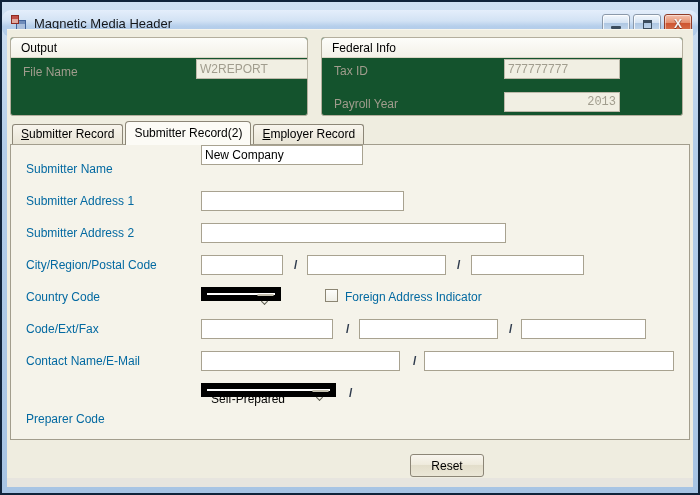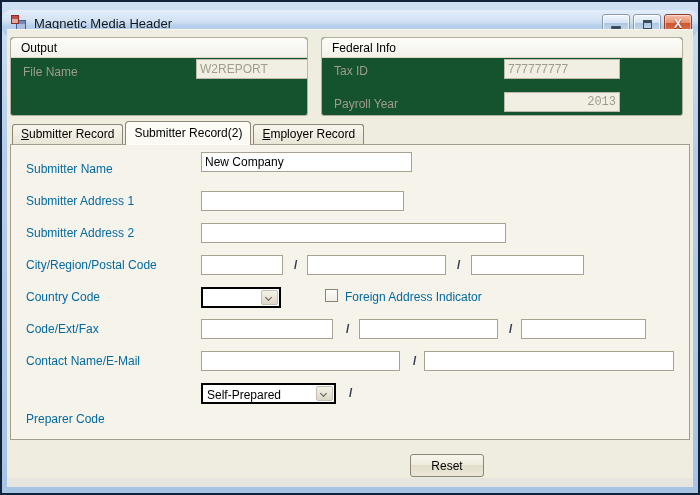--- a/index.html
+++ b/index.html
@@ -49,21 +49,21 @@
   .sep { position:absolute; font-size:12px; font-weight:bold; color:#2e3a4c; }
 
   .tabs { position:absolute; left:5px; top:91px; display:flex; gap:2px; z-index:2; }
   .tab { position:relative; margin-top:3px; height:20px; line-height:19px; padding:0 8px; font-size:12px; color:#000;
          background:linear-gradient(180deg,#f8f5ed,#e9e5d6); border:1px solid #8c8677; border-bottom:none; border-radius:3px 3px 0 0; cursor:default; }
   .tab.selected { margin-top:0; height:24px; line-height:22px; background:#fcfbf6; border-radius:4px 4px 0 0; z-index:3; }
   .hk { text-decoration:underline; }
 
   .panel { position:absolute; left:3px; top:114px; width:680px; height:296px; background:#f5f3ea; border:1px solid #a29d8d; z-index:1; }
 
-  .combo { position:absolute; height:21px; background:#fff; border:2px solid #000000; cursor:default; }
+  .combo { position:absolute; height:14px; background:#fff; border:6px solid #000000; cursor:default; }
   .combo .val { position:absolute; left:4px; top:3px; font-size:12px; color:#000; white-space:nowrap; }
   .combo .btn { position:absolute; top:1px; right:1px; bottom:1px; width:17px; background:linear-gradient(180deg,#f4f1e9,#ddd8c6); border:1px solid #c3bfae; border-radius:2px; }
   .combo .chev { position:absolute; left:4px; top:4px; width:5px; height:5px; border-right:1px solid #5c5c4f; border-bottom:1px solid #5c5c4f; transform:rotate(45deg); }
 
   .chk { position:absolute; width:13px; height:13px; background:linear-gradient(180deg,#fdfdfb,#efeee6); border:1px solid #8b8573; }
 
   .button { position:absolute; font-family:"Liberation Sans",sans-serif; font-size:12px; color:#000; text-align:center;
             border:1px solid #8c8677; border-radius:3px;
             background:linear-gradient(180deg,#f8f5ee 0%,#efebdd 45%,#e3decb 50%,#ebe7d7 100%); cursor:default; }
 </style>
@@ -113,21 +113,21 @@
 
     <div class="tabs">
       <div class="tab"><span class="hk">S</span><span>ubmitter Record</span></div>
       <div class="tab selected"><span class="hk"></span><span>Submitter Record(2)</span></div>
       <div class="tab"><span class="hk">E</span><span>mployer Record</span></div>
     </div>
 
     <div class="panel">
 
       <div class="label" style="left:15px; top:17px;">Submitter Name</div>
-      <input class="tb" style="left: 190px; top: 7px; width: 211px;" value="New Company">
+      <input class="tb" style="left: 190px; top: 0; width: 162px;" value="New Company">
 
       <div class="label" style="left:15px; top:49px;">Submitter Address 1</div>
       <input class="tb" style="left: 190px; top: 46px; width: 203px;">
 
       <div class="label" style="left:15px; top:81px;">Submitter Address 2</div>
       <input class="tb" style="left: 190px; top: 78px; width: 305px;">
 
       <div class="label" style="left:15px; top:113px;">City/Region/Postal Code</div>
       <input class="tb" style="left: 190px; top: 110px; width: 82px;">
       <div class="sep" style="left:283px; top:113px;">/</div>

